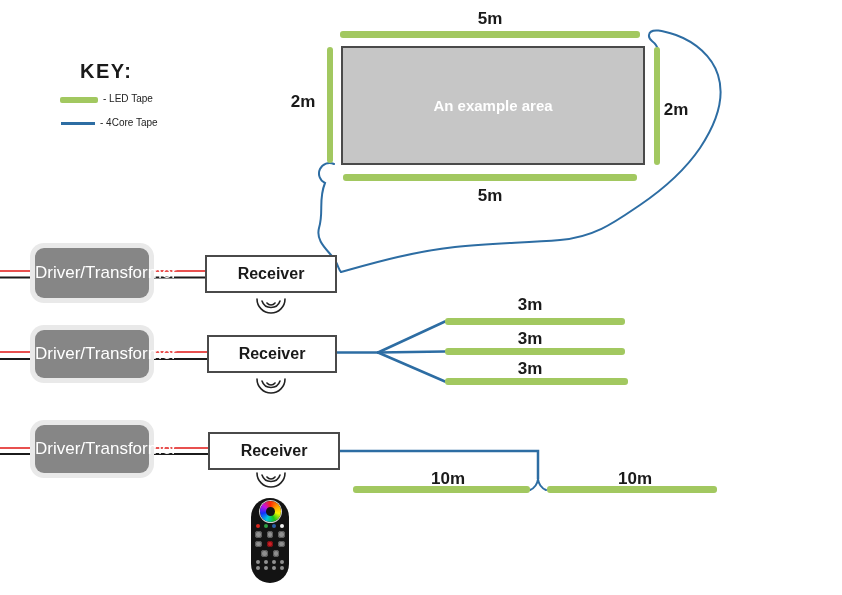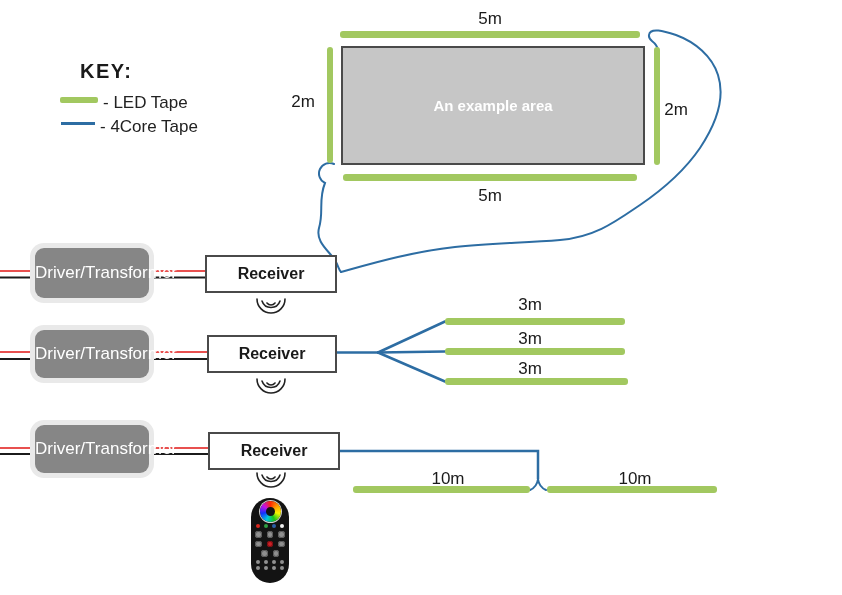--- a/index.html
+++ b/index.html
@@ -5,32 +5,32 @@
   html,body{margin:0;padding:0;background:#ffffff;}
   #stage{
     position:relative;width:842px;height:595px;background:#fff;overflow:hidden;
     font-family:"Liberation Sans", sans-serif;color:#1a1a1a;
     --led-green:#a2c860;--cable-blue:#2d6da3;--wire-red:#e8504f;--wire-black:#1b1b1b;
     --driver-fill:#868686;--driver-halo:#e9e9e9;--area-fill:#c6c6c6;--border-dark:#4a4a4a;
   }
   .abs{position:absolute;}
   
   .key-title{font-size:20px;font-weight:bold;letter-spacing:1.5px;}
-  .key-label{font-size:17px;color:#222;}
+  .key-label{font-size:10px;color:#222;}
   .key-swatch-green{width:38px;height:6px;background:var(--led-green);border-radius:2px;}
   .key-swatch-blue{width:34px;height:3px;background:var(--cable-blue);}
   
   .area-rect{
     left:341px;top:46px;width:304px;height:119px;background:var(--area-fill);
     border:2px solid var(--border-dark);box-sizing:border-box;
     display:flex;align-items:center;justify-content:center;
   }
   .area-label{color:#fff;font-size:15px;font-weight:bold;}
   .led-strip{background:var(--led-green);border-radius:3px;}
-  .dim{font-size:17px;font-weight:normal;text-align:center;width:40px;}
+  .dim{font-size:17px;font-weight:bold;text-align:center;width:40px;}
   
   .driver{
     width:114px;background:var(--driver-fill);border-radius:9px;
     box-shadow:0 0 0 5px var(--driver-halo);
     display:flex;align-items:center;justify-content:center;
   }
   .driver span{color:#fff;font-size:17px;margin-left:28px;}
   .receiver{
     background:#fff;border:2px solid var(--border-dark);box-sizing:border-box;
     display:flex;align-items:center;justify-content:center;

